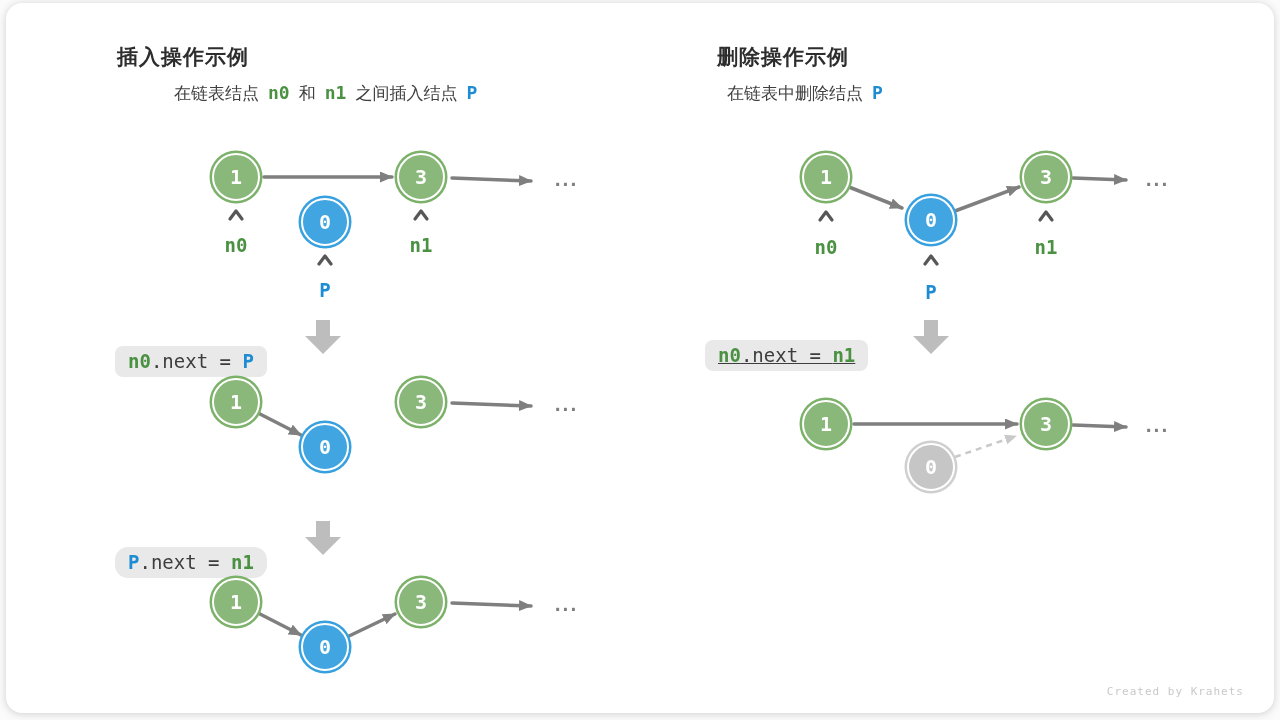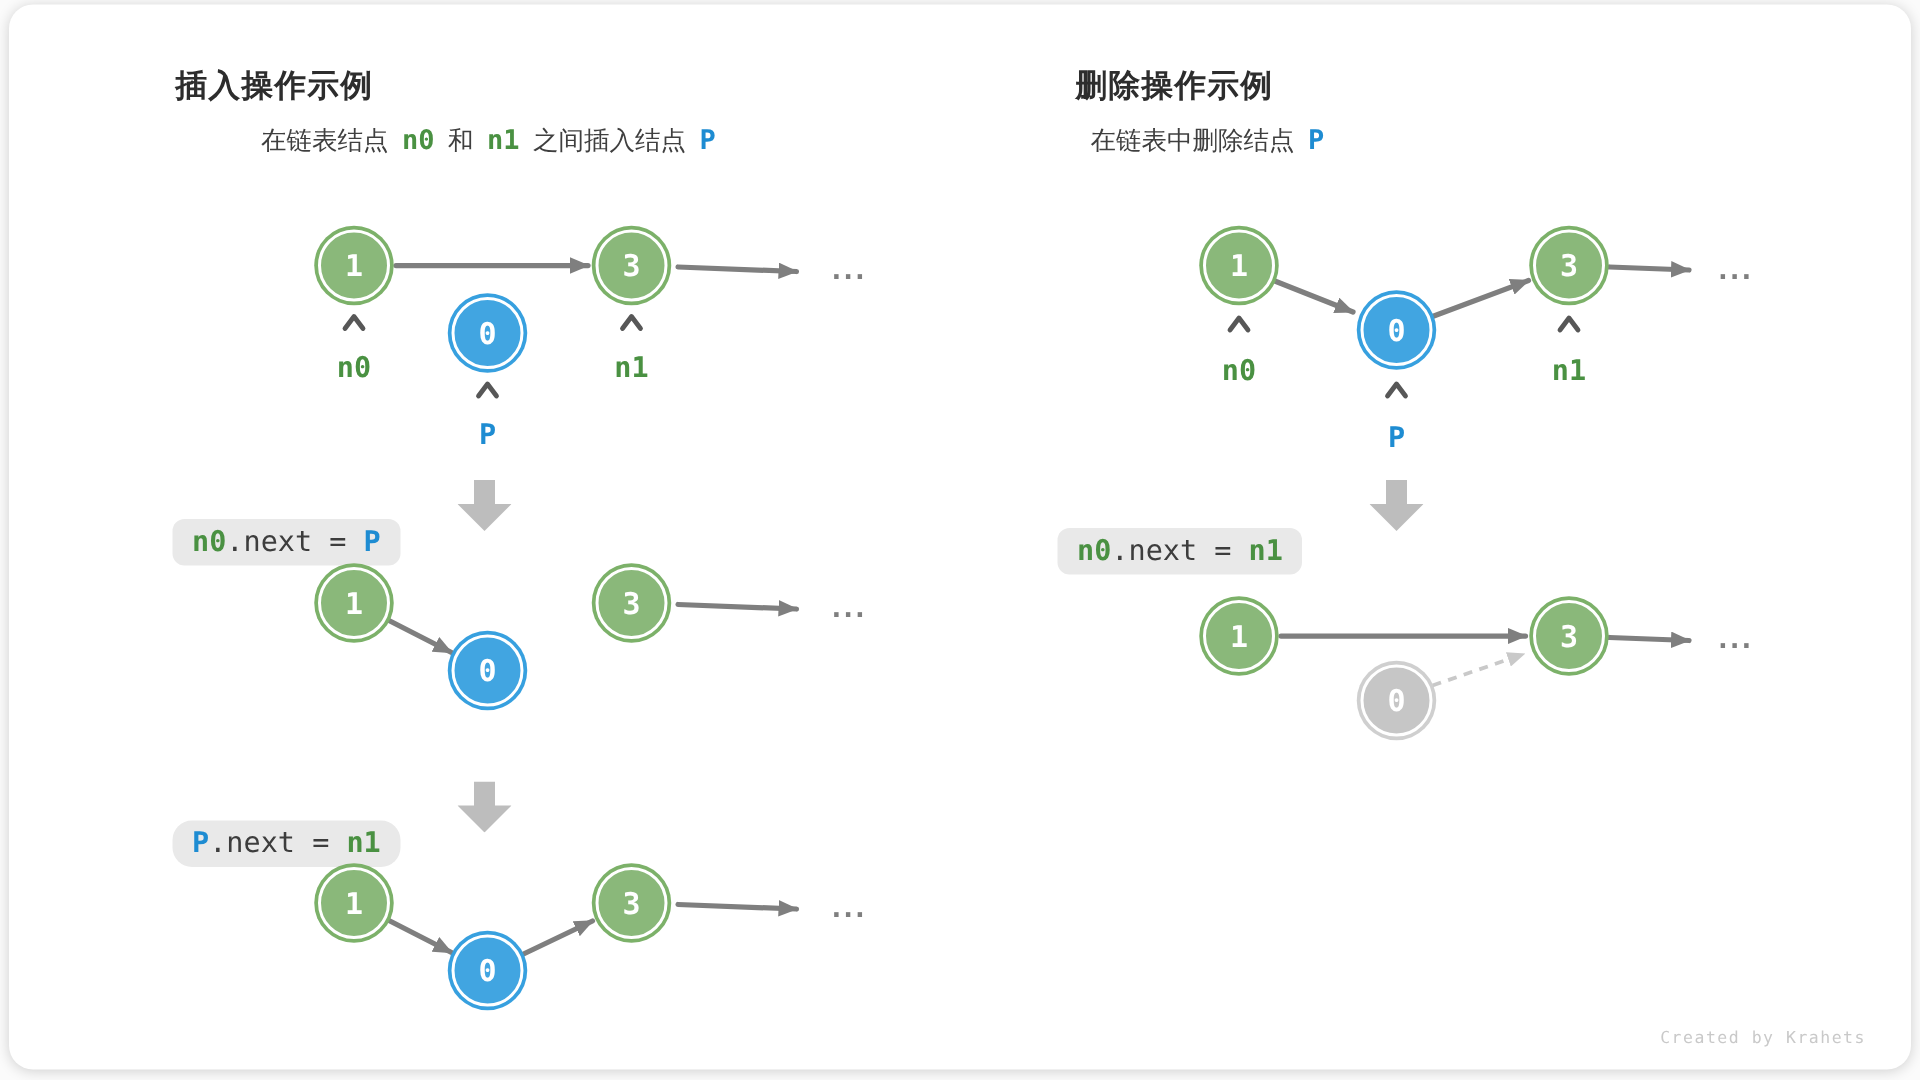--- a/index.html
+++ b/index.html
@@ -167,21 +167,21 @@
 <div class="node blue" style="left:907px;top:196px;">
     <span>0</span>
   </div>
 <div class="node green" style="left:1022px;top:153px;">
     <span>3</span>
   </div>
 <div class="plabel green" style="left:826px;top:236px;">n0</div>
 <div class="plabel green" style="left:1046px;top:236px;">n1</div>
 <div class="plabel blue" style="left:931px;top:281px;">P</div>
 
-<div class="code-box" style="left:705px;top:328px;"><span class="green">n0</span><span>.next = </span><span class="green">n1</span></div>
+<div class="code-box" style="left:705px;top:316px;text-decoration:underline;"><span class="green">n0</span><span>.next = </span><span class="green">n1</span></div>
 <svg class="down-arrow" style="left:913px;top:320px;" width="36" height="34">
     <polygon points="11,0 25,0 25,16 36,16 18,34 0,16 11,16" fill="#bdbdbd"></polygon>
   </svg>
 
 <div class="node green" style="left:802px;top:400px;">
     <span>1</span>
   </div>
 <div class="node gray" style="left:907px;top:443px;">
     <span>0</span>
   </div>

